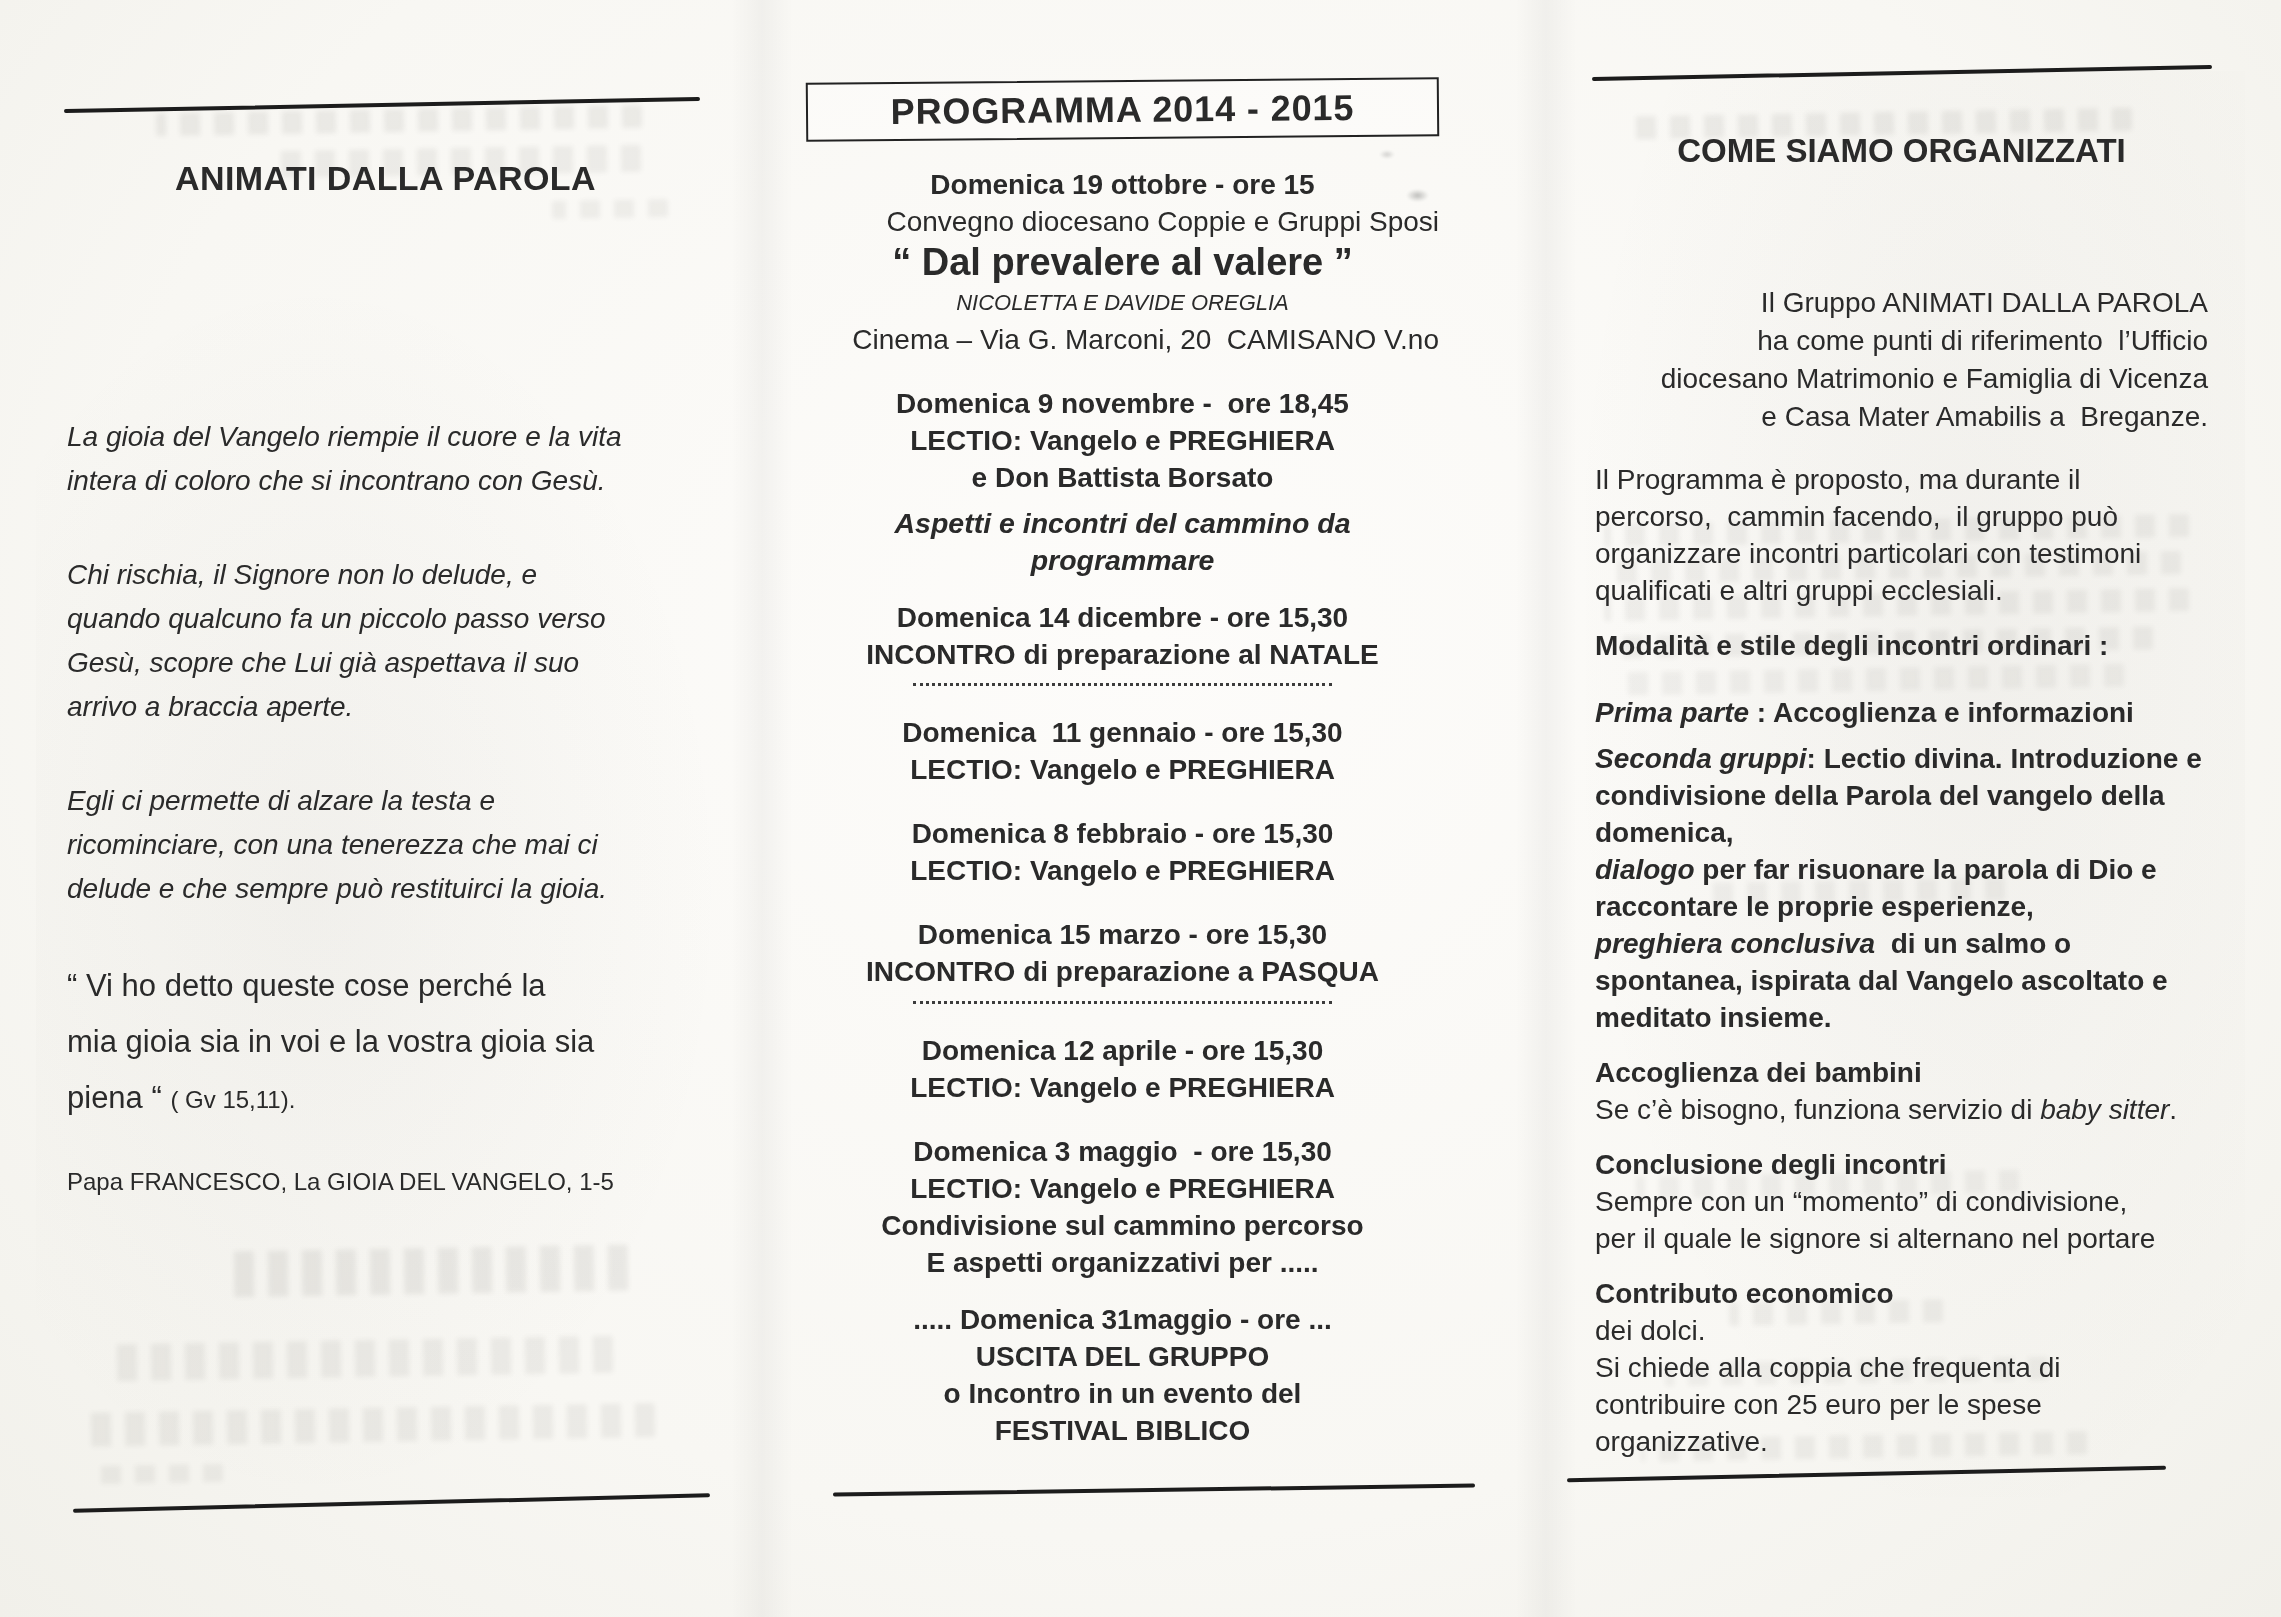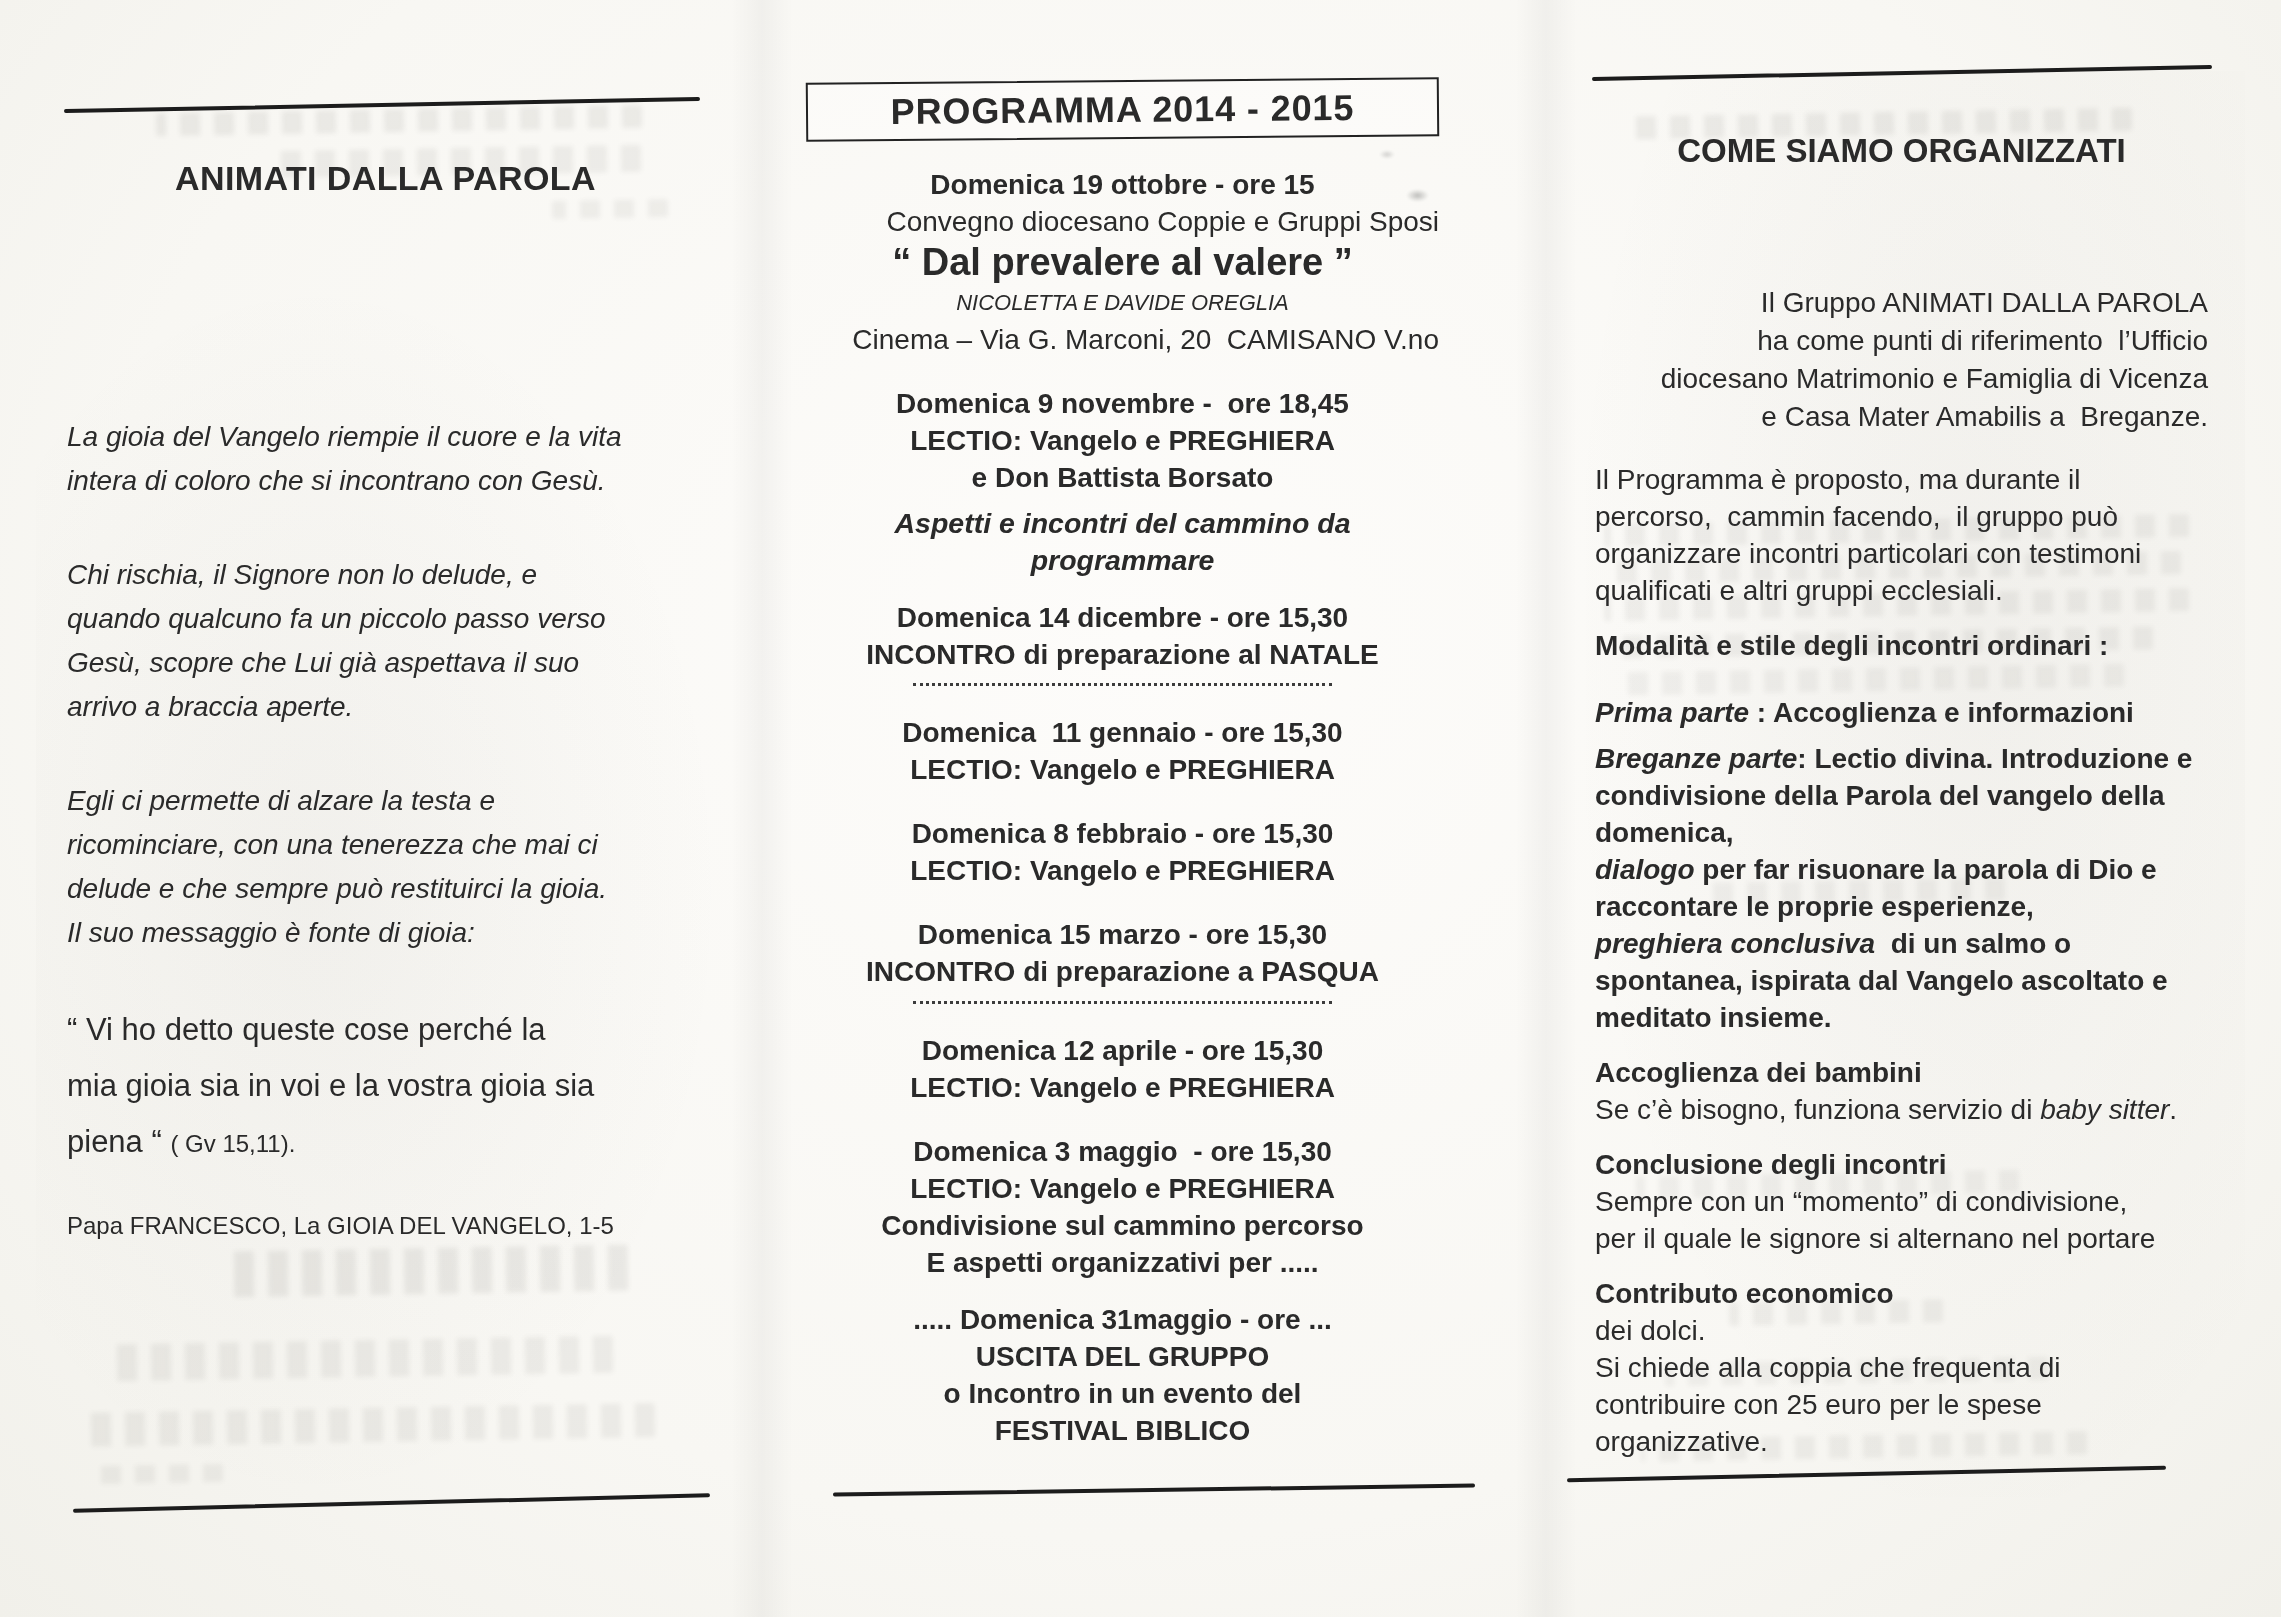--- a/index.html
+++ b/index.html
@@ -122,21 +122,20 @@
     <div>
         <div class="ln lp first-lp"><span class="seg ">La gioia del Vangelo riempie il cuore e la vita</span></div>
         <div class="ln lp"><span class="seg ">intera di coloro che si incontrano con Gesù.</span></div>
         <div class="ln lp gap-p"><span class="seg ">Chi rischia, il Signore non lo delude, e</span></div>
         <div class="ln lp"><span class="seg ">quando qualcuno fa un piccolo passo verso</span></div>
         <div class="ln lp"><span class="seg ">Gesù, scopre che Lui già aspettava il suo</span></div>
         <div class="ln lp"><span class="seg ">arrivo a braccia aperte.</span></div>
         <div class="ln lp gap-p"><span class="seg ">Egli ci permette di alzare la testa e</span></div>
         <div class="ln lp"><span class="seg ">ricominciare, con una tenerezza che mai ci</span></div>
         <div class="ln lp"><span class="seg ">delude e che sempre può restituirci la gioia.</span></div>
-        <div class="ln lp"><span class="seg ">Il suo messaggio è fonte di gioia:</span></div>
         <div class="ln lq gap-q"><span class="seg ">“ Vi ho detto queste cose perché la</span></div>
         <div class="ln lq"><span class="seg ">mia gioia sia in voi e la vostra gioia sia</span></div>
         <div class="ln lq"><span class="seg ">piena “ </span><span class="seg ref">( Gv 15,11).</span></div>
         <div class="ln attr"><span class="seg ">Papa FRANCESCO, La GIOIA DEL VANGELO, 1-5</span></div>
       </div>
   </section>
 
   <section class="col col-mid">
     <div class="m-box">
       <span>PROGRAMMA  2014 - 2015</span>
@@ -180,21 +179,21 @@
         <div class="ln rr"><span class="seg ">Il Gruppo ANIMATI DALLA PAROLA</span></div>
         <div class="ln rr"><span class="seg ">ha come punti di riferimento  l’Ufficio</span></div>
         <div class="ln rr"><span class="seg ">diocesano Matrimonio e Famiglia di Vicenza</span></div>
         <div class="ln rr"><span class="seg ">e Casa Mater Amabilis a  Breganze.</span></div>
         <div class="ln rl gap-lg2"><span class="seg ">Il Programma è proposto, ma durante il</span></div>
         <div class="ln rl"><span class="seg ">percorso,  cammin facendo,  il gruppo può</span></div>
         <div class="ln rl"><span class="seg ">organizzare incontri particolari con testimoni</span></div>
         <div class="ln rl"><span class="seg ">qualificati e altri gruppi ecclesiali.</span></div>
         <div class="ln rh"><span class="seg ">Modalità e stile degli incontri ordinari :</span></div>
         <div class="ln rl gap-lg"><span class="seg lead">Prima parte</span><span class="seg b"> : Accoglienza e informazioni</span></div>
-        <div class="ln rl gap-xs"><span class="seg lead">Breganze parte</span><span class="seg b">: Lectio divina. Introduzione e</span></div>
+        <div class="ln rl gap-xs"><span class="seg lead">Seconda gruppi</span><span class="seg b">: Lectio divina. Introduzione e</span></div>
         <div class="ln rl"><span class="seg b">condivisione della Parola del vangelo della</span></div>
         <div class="ln rl"><span class="seg b">domenica,</span></div>
         <div class="ln rl"><span class="seg lead">dialogo</span><span class="seg b"> per far risuonare la parola di Dio e</span></div>
         <div class="ln rl"><span class="seg b">raccontare le proprie esperienze,</span></div>
         <div class="ln rl"><span class="seg lead">preghiera conclusiva</span><span class="seg b">  di un salmo o</span></div>
         <div class="ln rl"><span class="seg b">spontanea, ispirata dal Vangelo ascoltato e</span></div>
         <div class="ln rl"><span class="seg b">meditato insieme.</span></div>
         <div class="ln rh"><span class="seg ">Accoglienza dei bambini</span></div>
         <div class="ln rl"><span class="seg ">Se c’è bisogno, funziona servizio di </span><span class="seg it">baby sitter</span><span class="seg ">.</span></div>
         <div class="ln rh"><span class="seg ">Conclusione degli incontri</span></div>

